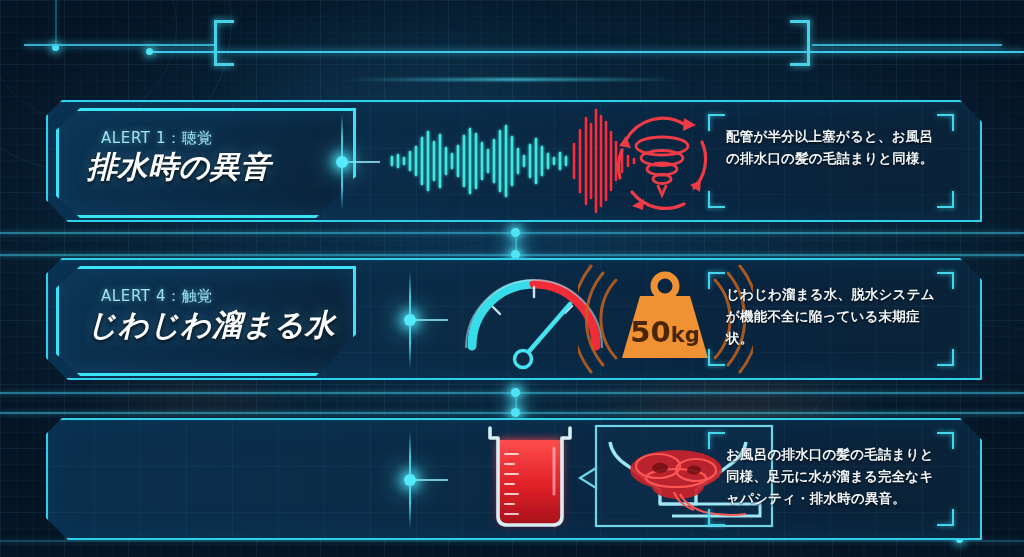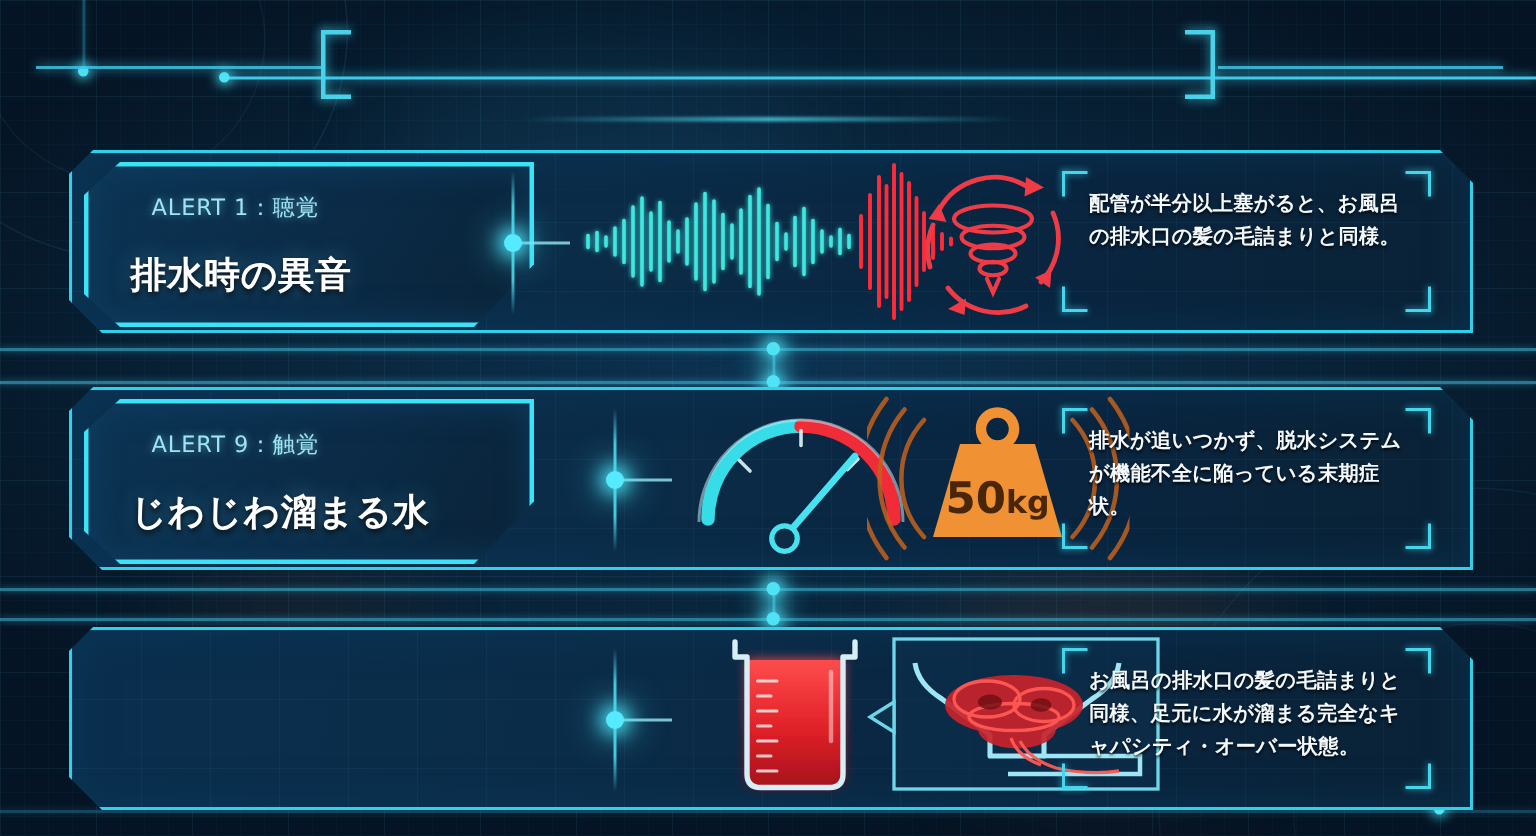--- a/index.html
+++ b/index.html
@@ -85,22 +85,22 @@
 
   
   .titleblock{position:absolute;left:8px;top:6px;width:294px;height:104px;
      background:linear-gradient(120deg,#0c3454 0%,#0b2b47 55%,#0a2338 100%);
      border:3px solid #3ae3f5;
      box-shadow:0 0 14px rgba(58,227,245,.55), inset 0 0 22px rgba(15,70,110,.7);
      clip-path:polygon(24px 0,100% 0,100% 62%, calc(100% - 40px) 100%, 24px 100%, 0 calc(100% - 22px), 0 22px);
   }
   .tb-label{position:absolute;left:42px;top:18px;font-size:15px;letter-spacing:.6px;color:#9fe4f2;
      text-shadow:0 0 6px rgba(120,220,240,.6);white-space:nowrap;text-align:right;}
-  .tb-title{position:absolute;left:28px;top:56px;font-size:24px;font-weight:700;color:#ffffff;
-     letter-spacing:.5px;text-shadow:0 2px 4px rgba(0,0,0,.85),0 0 14px rgba(120,220,250,.35);white-space:nowrap;}
+  .tb-title{position:absolute;left:28px;top:36px;font-size:30px;font-weight:700;color:#ffffff;
+     letter-spacing:.5px;text-shadow:0 2px 4px rgba(0,0,0,.85),0 0 14px rgba(120,220,250,.35);white-space:nowrap;font-style:italic;}
 
   
   .conn{position:absolute;}
   .conn .v{position:absolute;left:9px;top:0;width:2px;height:96px;
      background:linear-gradient(180deg,rgba(79,227,245,0),rgba(79,227,245,.85) 25%,rgba(79,227,245,.85) 75%,rgba(79,227,245,0));}
   .conn .h{position:absolute;left:12px;top:47px;width:36px;height:2px;background:rgba(150,235,248,.8);}
   .conn .dot{position:absolute;left:4px;top:42px;width:12px;height:12px;border-radius:50%;background:#56eaff;
      box-shadow:0 0 12px 4px rgba(79,227,245,.9),0 0 24px 9px rgba(79,227,245,.3);}
 
   
@@ -274,21 +274,21 @@
 </div>
 
 <div class="card" style="top:258px;">
   <div class="card-inner">
     <div class="card-grid"></div>
     <div class="corner-cut cut-tr"></div>
     <div class="corner-cut cut-bl"></div>
   </div>
 
   <div class="titleblock">
-    <div class="tb-label">ALERT 9：触覚</div>
+    <div class="tb-label">ALERT 4：触覚</div>
     <div class="tb-title">じわじわ溜まる水</div>
   </div>
 
   <div class="conn" style="left:352px;top:12px;">
     <div class="v"></div>
       <div class="h"></div>
       <div class="dot"></div>
   </div>
 
   <div class="icons" style="left:400px;width:300px;">
@@ -318,21 +318,21 @@
       <path d="M62 36 L112 36 L130 98 L44 98 Z" fill="#f09234" rx="6"></path>
       <text x="87" y="82" text-anchor="middle" font-family="DejaVu Sans, sans-serif" font-size="29" font-weight="bold" fill="#4a2608">50<tspan font-size="21">kg</tspan></text>
     </svg>
   </div>
 
   <div class="info" style="left:660px;">
     <span class="ib tl"></span>
     <span class="ib tr"></span>
     <span class="ib bl"></span>
     <span class="ib br"></span>
-    <div class="tx">排水が追いつかず、脱水システムが機能不全に陥っている末期症状。</div>
+    <div class="tx">じわじわ溜まる水、脱水システムが機能不全に陥っている末期症状。</div>
   </div>
 </div>
 
 <div class="card" style="top:418px;">
   <div class="card-inner">
     <div class="card-grid"></div>
     <div class="corner-cut cut-tr"></div>
     <div class="corner-cut cut-bl"></div>
   </div>
 
@@ -396,15 +396,15 @@
         <ellipse cx="118" cy="50" rx="7" ry="4.5"></ellipse>
       </g>
     </svg>
   </div>
 
   <div class="info" style="left:660px;">
     <span class="ib tl"></span>
     <span class="ib tr"></span>
     <span class="ib bl"></span>
     <span class="ib br"></span>
-    <div class="tx">お風呂の排水口の髪の毛詰まりと同様、足元に水が溜まる完全なキャパシティ・オーバー状態。</div>
+    <div class="tx">お風呂の排水口の髪の毛詰まりと同様、足元に水が溜まる完全なキャパシティ・排水時の異音。</div>
   </div>
 </div>
 
 </body></html>

